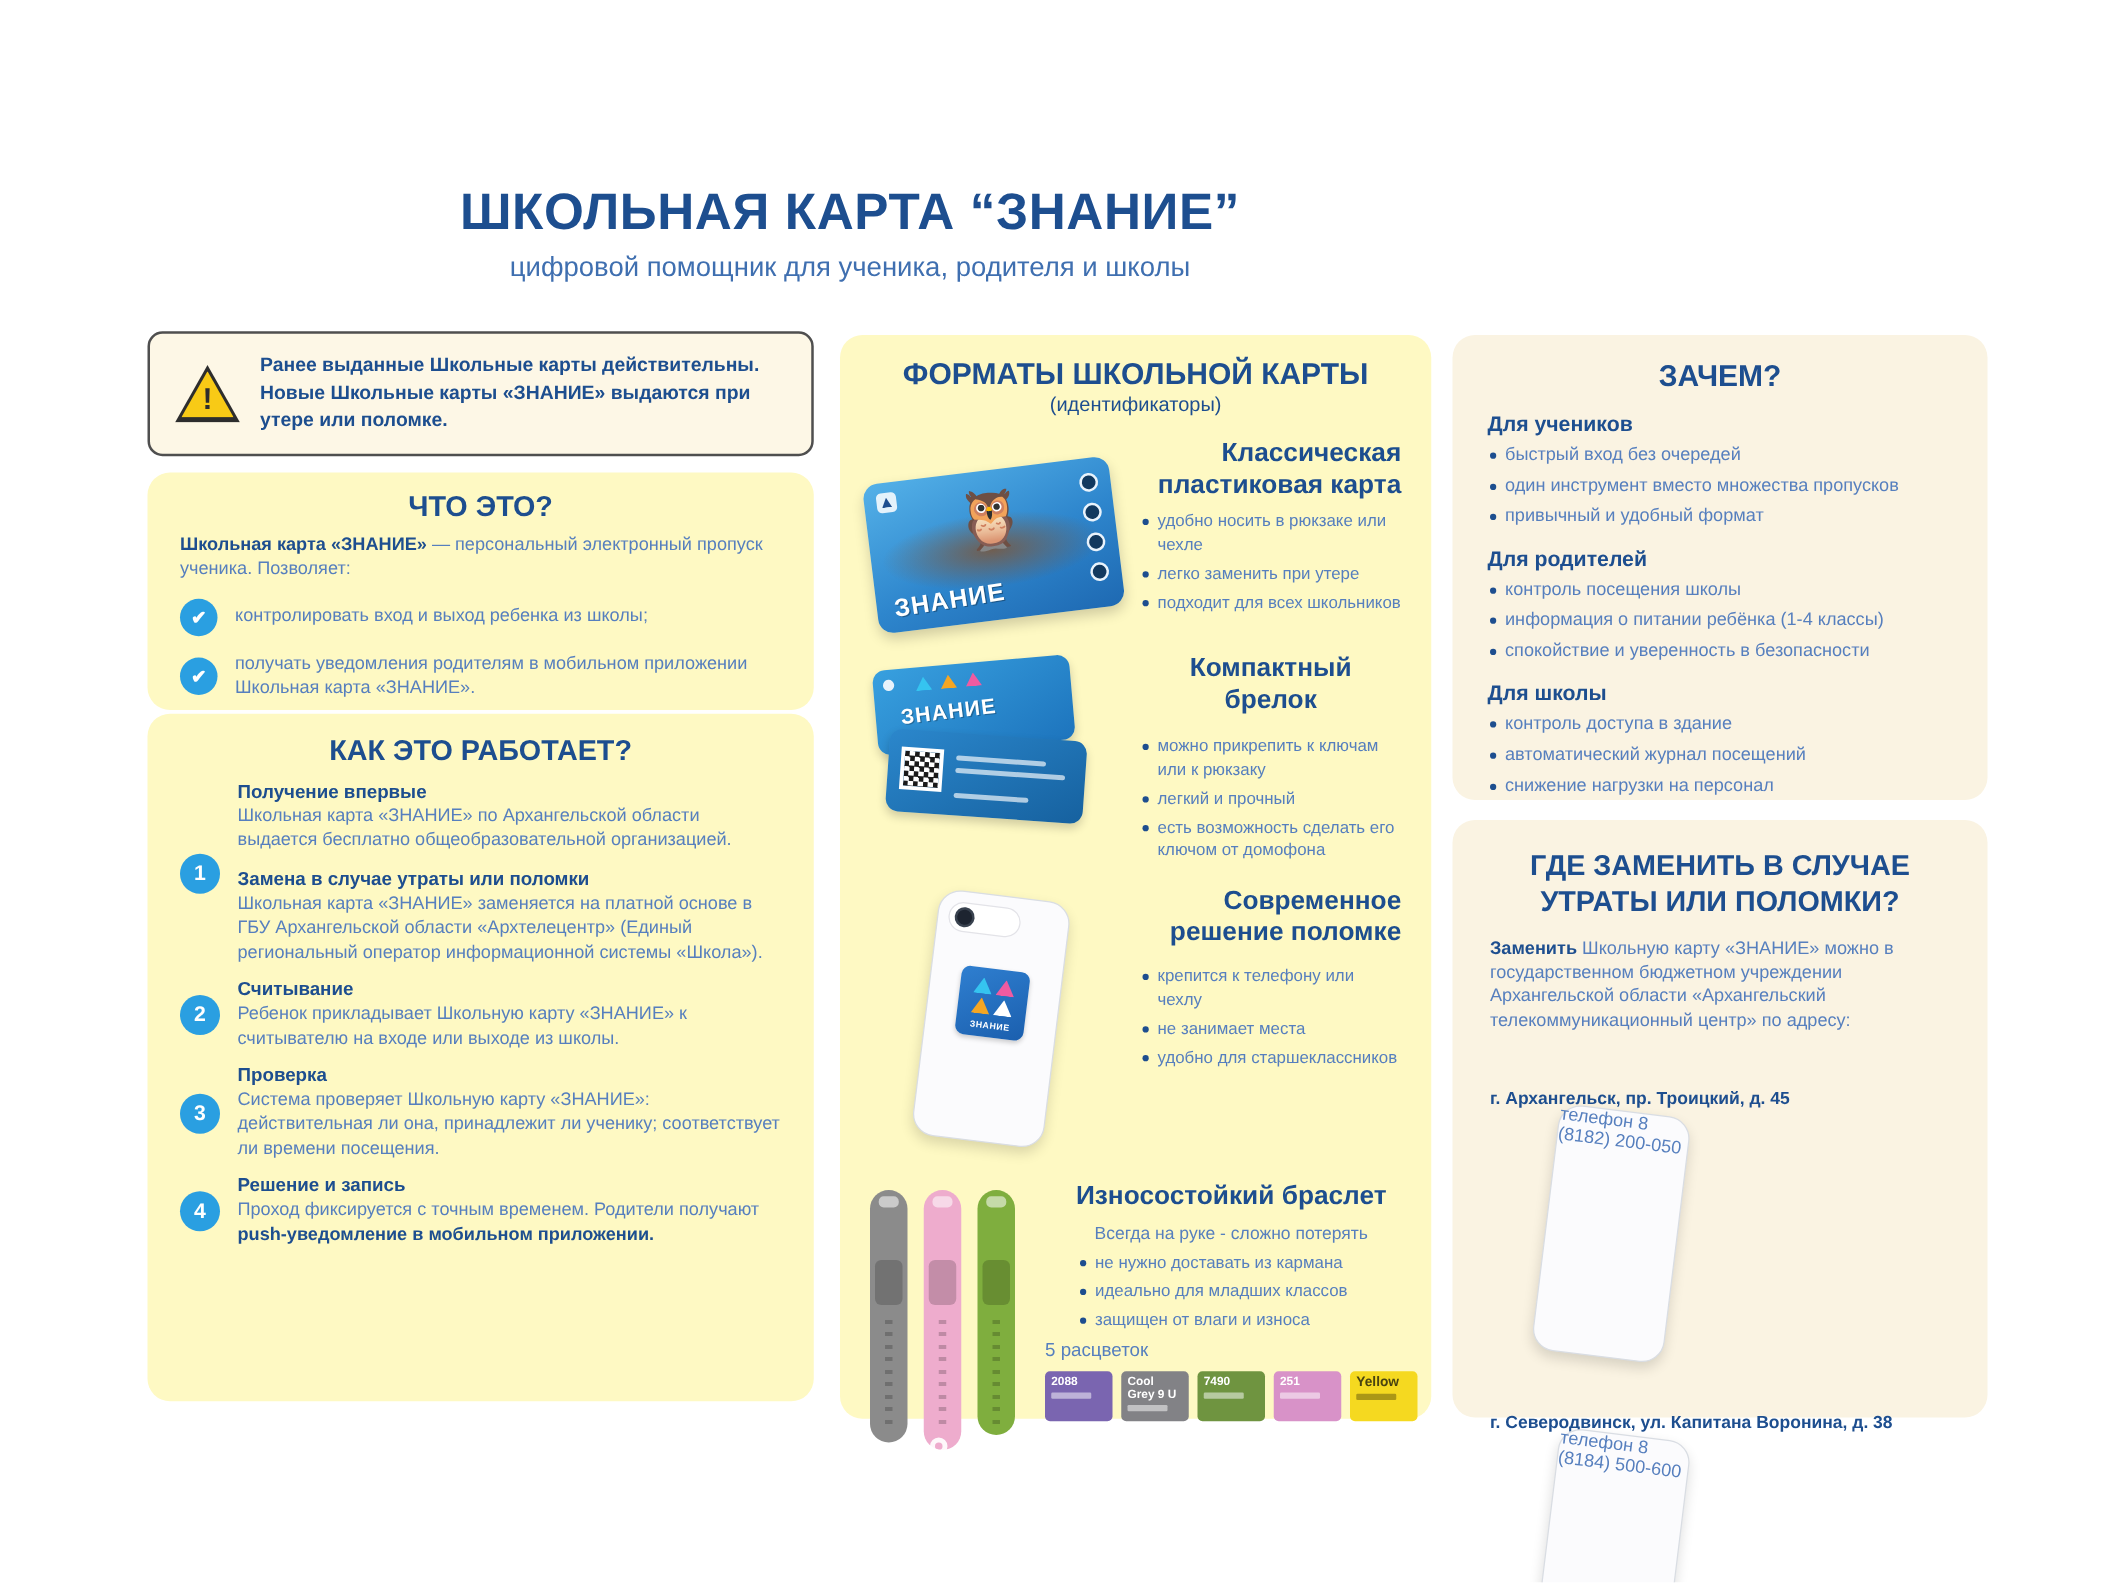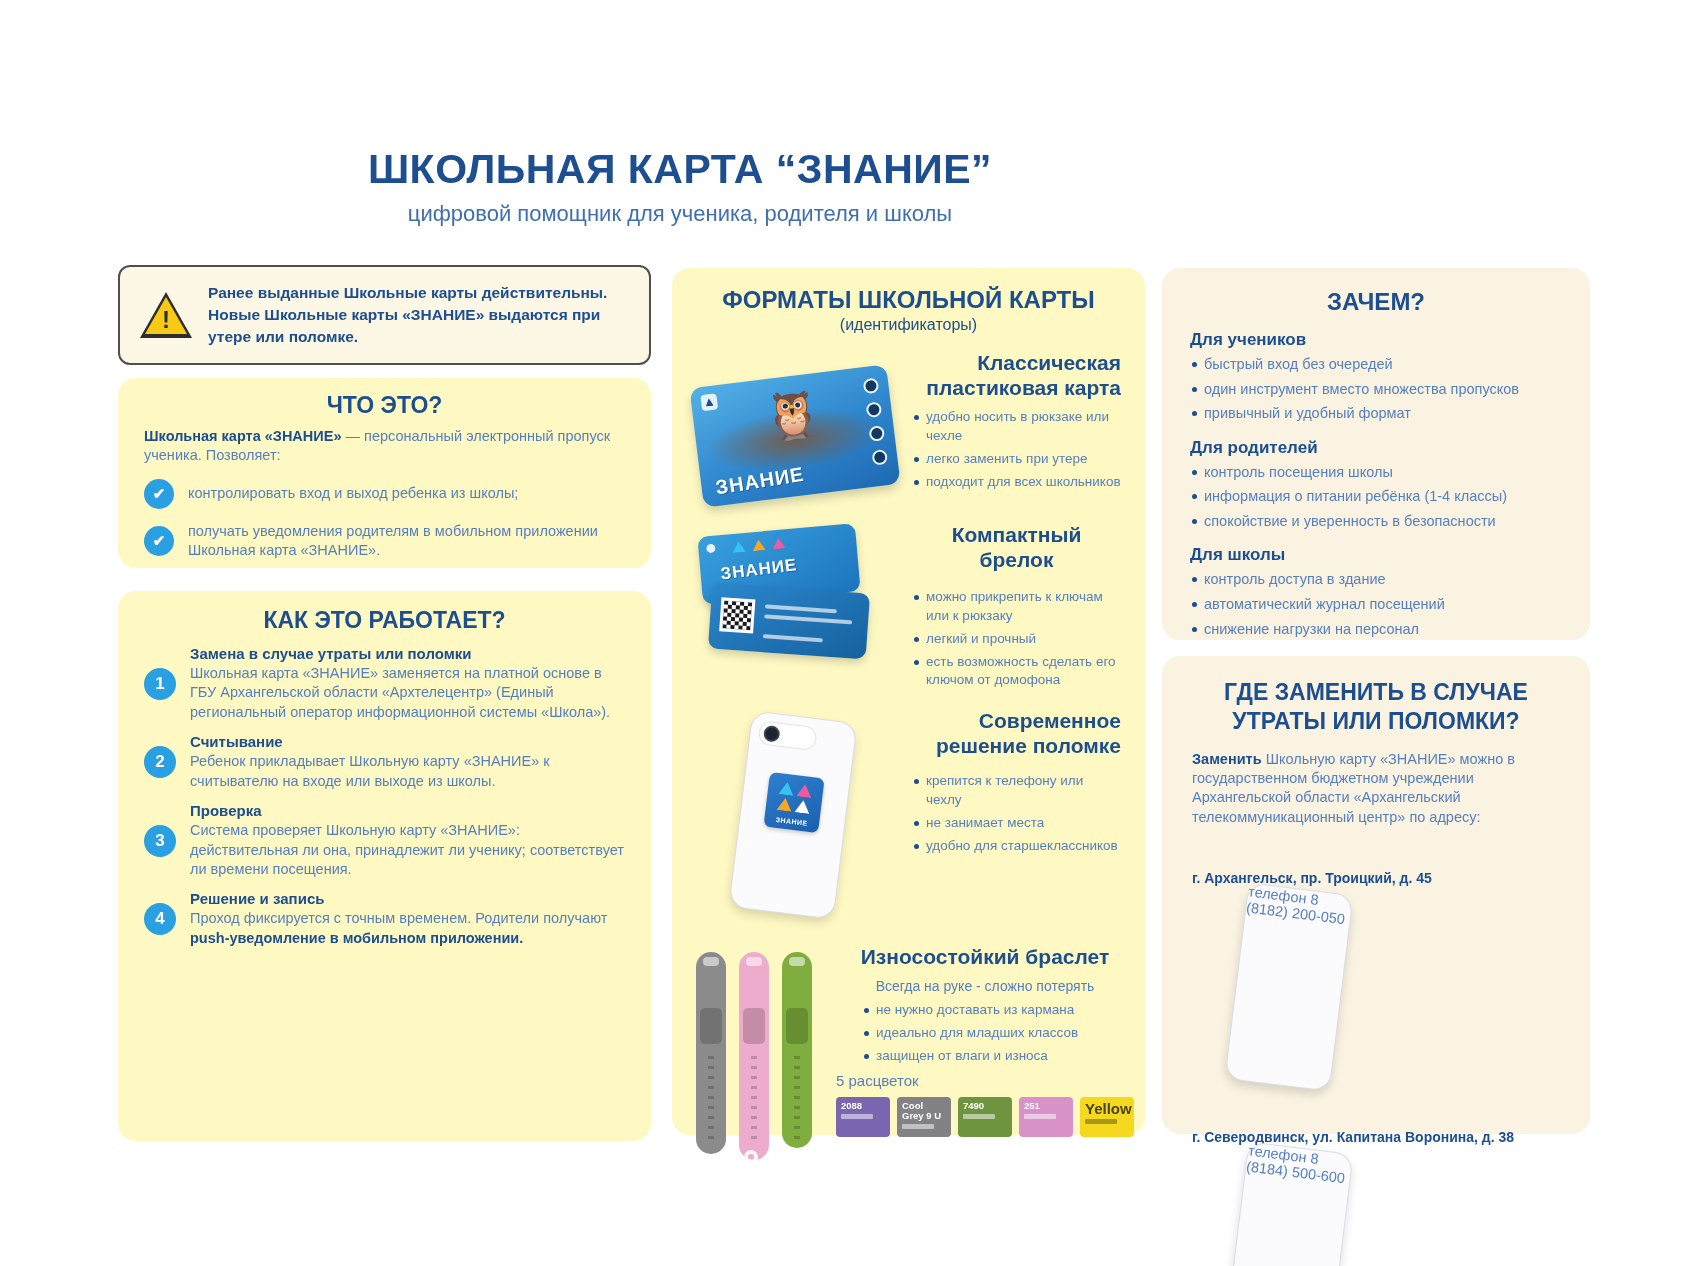--- a/index.html
+++ b/index.html
@@ -34,21 +34,21 @@
   .tri-bang { position:absolute; left:0; right:0; top:14px; text-align:center; font-weight:bold; font-size:24px; color:#2d2d2d; }
 
   
   .what-box { margin-top:13px; height:190px; padding:14px 26px; }
   .what-box .intro { margin-top:8px; }
   .chk-row { display:flex; gap:14px; margin-top:13px; align-items:center; }
   .chk { width:30px; height:30px; border-radius:50%; background:#2a9fe1; color:#fff; flex:none;
          display:flex; align-items:center; justify-content:center; font-size:15px; font-weight:bold; }
 
   
-  .how-box { margin-top:23px; height:550px; padding:16px 26px; }
+  .how-box { margin-top:3px; height:550px; padding:16px 26px; }
   .steps { margin-top:4px; }
   .step { display:flex; gap:14px; margin-top:11px; }
   .badge { width:32px; height:32px; border-radius:50%; background:#2a9fe1; color:#fff; flex:none;
            display:flex; align-items:center; justify-content:center; font-size:17px; font-weight:bold; align-self:center; }
   .step h3 { font-size:15px; color:#1d4e8f; font-weight:bold; margin-bottom:2px; }
   .sub-block + .sub-block { margin-top:12px; }
 
   
   .mid-box { height:867px; padding:18px 24px 16px; }
   .mid-box .sub2 { text-align:center; font-size:16px; font-weight:normal; color:#1d4e8f; margin-top:2px; }
@@ -110,21 +110,21 @@
   .band.grey  { background:#8b8b8b; }
   .band.pink  { background:#eeaccd; height:208px; }
   .band.pink .ring { position:absolute; left:5px; bottom:-4px; width:14px; height:14px; border-radius:50%; border:4px solid rgba(255,255,255,.9); }
   .band.green { background:#7fae3e; height:196px; }
 
   .swatch-zone { margin-top:6px; }
   .swatch-label { color:#567fbe; font-size:15px; }
   .swatches { display:flex; gap:7px; margin-top:8px; }
   .sw { width:54px; height:40px; border-radius:4px; padding:4px 5px; color:#fff; font-size:9.5px; font-weight:bold; line-height:1.05; }
   .sw::after { content:""; display:block; width:72%; height:5px; margin-top:3px; background:rgba(255,255,255,.5); border-radius:1px; }
-  .sw.dark { color:#4a4410; font-size:15px; }
+  .sw.dark { color:#4a4410; font-size:11px; }
   .sw.dark::after { background:rgba(0,0,0,.3); }
 
   
   .why-box { height:372px; padding:20px 28px; }
   .why-box h3 { font-size:17px; font-weight:bold; color:#1d4e8f; margin-top:14px; }
   .why-box ul.blt li { font-size:14.5px; }
   .where-box { margin-top:16px; height:478px; padding:22px 30px; }
   .where-box h2.sec { line-height:1.25; }
   .where-box .intro { margin-top:14px; font-size:14.5px; }
   .addr { margin-top:15px; }
@@ -165,20 +165,24 @@
       </div>
     </div>
 
     <div class="panel-blue how-box">
       <h2 class="sec">КАК ЭТО РАБОТАЕТ?</h2>
       <div class="steps">
 
         <div class="step">
           <div class="badge">1</div>
           <div>
+            <div class="sub-block">
+              <h3>Получение впервые</h3>
+              <p class="body-t">Школьная карта «ЗНАНИЕ» по Архангельской области выдается бесплатно общеобразовательной организацией.</p>
+            </div>
             <div class="sub-block">
               <h3>Замена в случае утраты или поломки</h3>
               <p class="body-t">Школьная карта «ЗНАНИЕ» заменяется на платной основе в ГБУ Архангельской области «Архтелецентр» (Единый региональный оператор информационной системы «Школа»).</p>
             </div>
           </div>
         </div>
 
         <div class="step">
           <div class="badge">2</div>
           <div>

